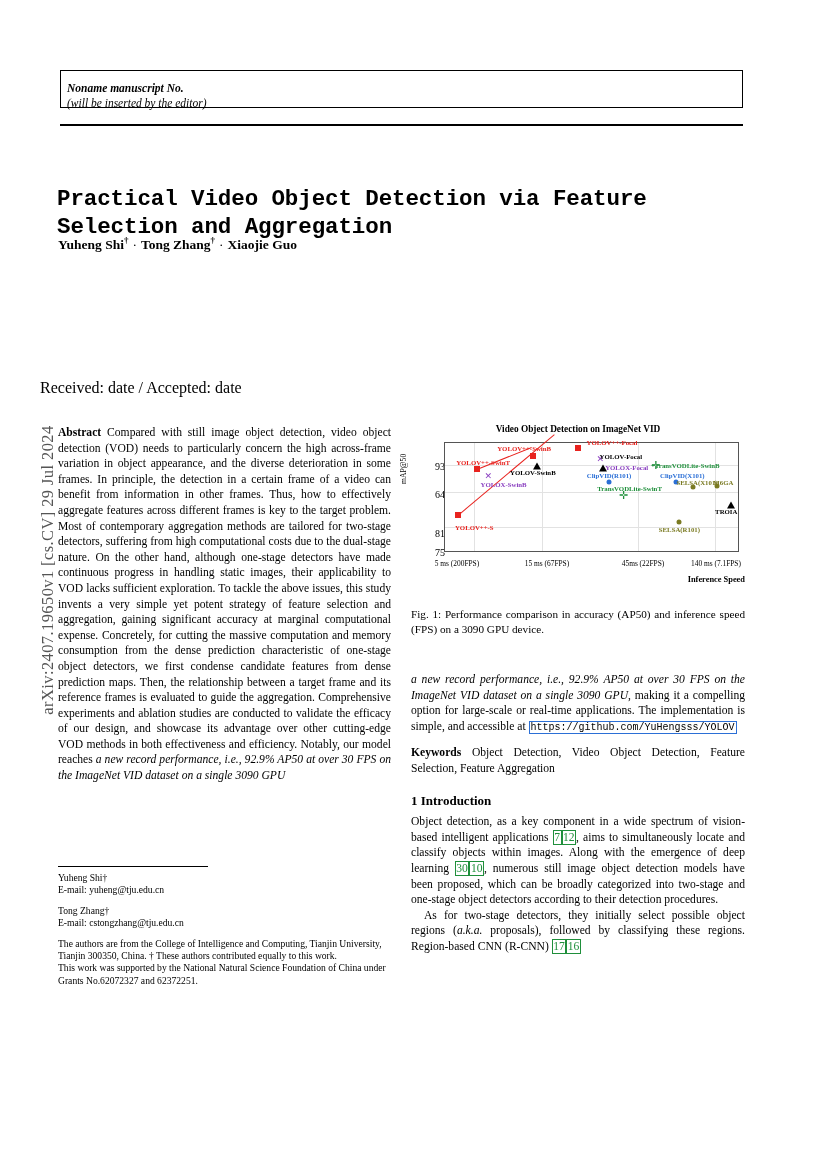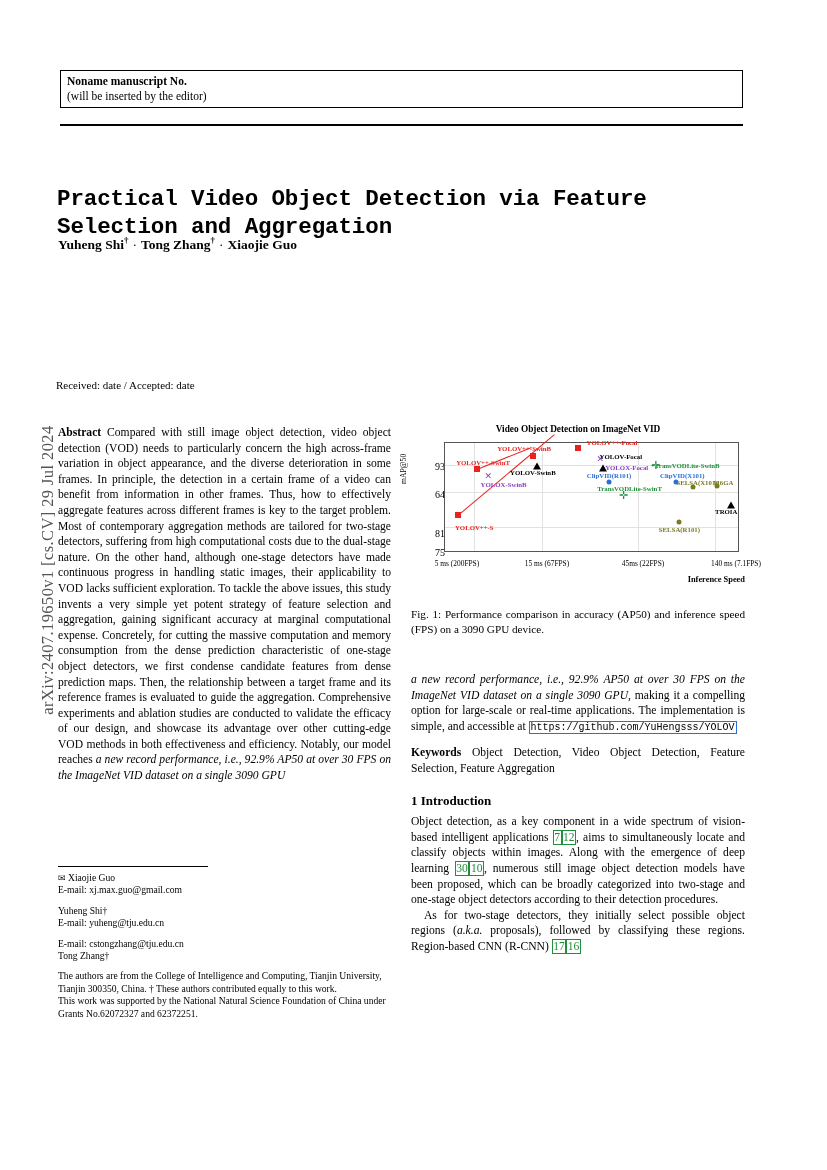--- a/index.html
+++ b/index.html
@@ -38,21 +38,22 @@
 
   
   .noname-box {
     position: absolute;
     left: 60px;
     top: 70px;
     width: 683px;
     height: 38px;
     border: 1px solid #000;
     box-sizing: border-box;
-    padding: 3px 6px;
+    padding: 10px 6px;
+    font-style: italic;
   }
   .noname-line1 {
     font-weight: bold;
     font-size: 11.5px;
     line-height: 15px;
   }
   .noname-line2 {
     font-size: 11.5px;
     line-height: 15px;
   }
@@ -86,23 +87,23 @@
     font-weight: bold;
   }
   .authors .sep {
     font-weight: normal;
     padding: 0 4px;
   }
   .sup { font-size: 9px; vertical-align: super; font-weight: bold;}
 
   .received {
     position: absolute;
-    left: 56px;
+    left: 40px;
     top: 379px;
-    font-size: 11px;
+    font-size: 16px;
   }
 
   
   .col-left {
     position: absolute;
     left: 58px;
     top: 425px;
     width: 333px;
     font-size: 11.6px;
     line-height: 15.6px;
@@ -308,30 +309,26 @@
   <div class="col-left">
     <p class="p">
       <span class="abstract-head">Abstract</span>
       <span>Compared with still image object detection, video object detection (VOD) needs to particularly concern the high across-frame variation in object appearance, and the diverse deterioration in some frames. In principle, the detection in a certain frame of a video can benefit from information in other frames. Thus, how to effectively aggregate features across different frames is key to the target problem. Most of contemporary aggregation methods are tailored for two-stage detectors, suffering from high computational costs due to the dual-stage nature. On the other hand, although one-stage detectors have made continuous progress in handling static images, their applicability to VOD lacks sufficient exploration. To tackle the above issues, this study invents a very simple yet potent strategy of feature selection and aggregation, gaining significant accuracy at marginal computational expense. Concretely, for cutting the massive computation and memory consumption from the dense prediction characteristic of one-stage object detectors, we first condense candidate features from dense prediction maps. Then, the relationship between a target frame and its reference frames is evaluated to guide the aggregation. Comprehensive experiments and ablation studies are conducted to validate the efficacy of our design, and showcase its advantage over other cutting-edge VOD methods in both effectiveness and efficiency. Notably, our model reaches </span><em class="it">a new record performance, i.e., 92.9% AP50 at over 30 FPS on the ImageNet VID dataset on a single 3090 GPU</em>
     </p>
   </div>
 
   <div class="footnote-rule"></div>
   <div class="footnotes">
     <div class="blk">
-      <div><span class="env-icon">✉</span> <span>Xiaojie Guo</span></div>
-      <div>E-mail: xj.max.guo@gmail.com</div>
-    </div>
-    <div class="blk">
       <div>Yuheng Shi†</div>
       <div>E-mail: yuheng@tju.edu.cn</div>
     </div>
     <div class="blk">
+      <div>Tong Zhang†</div>
       <div>E-mail: cstongzhang@tju.edu.cn</div>
-      <div>Tong Zhang†</div>
     </div>
     <div class="tight">The authors are from the College of Intelligence and Computing, Tianjin University, Tianjin 300350, China. † These authors contributed equally to this work.</div>
     <div class="tight">This work was supported by the National Natural Science Foundation of China under Grants No.62072327 and 62372251.</div>
   </div>
 
   <div class="figure">
     <div class="fig-title">Video Object Detection on ImageNet VID</div>
     <div class="plot-wrap">
       <div class="ylabel">mAP@50</div>
       <div class="ytick" style="top:25px;">93</div>
@@ -382,21 +379,21 @@
         <div class="lbl" style="left:86%; top:36%;  color:#7a7a22;">SELSA(X101)</div>
         <div class="lbl" style="left:95%; top:36%;  color:#7a7a22;">M6GA</div>
         <div class="lbl" style="left:63%; top:42%;  color:#1f8f3b;">TransVODLite-SwinT</div>
         <div class="lbl" style="left:96%; top:63%;  color:#000;">TROIA</div>
         <div class="lbl" style="left:80%; top:80%;  color:#7a7a22;">SELSA(R101)</div>
       </div>
 
       <div class="xtick" style="left:46px;  bottom:18px;">5 ms (200FPS)</div>
       <div class="xtick" style="left:136px; bottom:18px;">15 ms (67FPS)</div>
       <div class="xtick" style="left:232px; bottom:18px;">45ms (22FPS)</div>
-      <div class="xtick" style="left:305px; bottom:18px;margin-left:20px;">140 ms (7.1FPS)</div>
+      <div class="xtick" style="left:305px; bottom:18px;">140 ms (7.1FPS)</div>
       <div class="xlabel">Inference Speed</div>
     </div>
     <div class="fig-caption">Fig. 1: Performance comparison in accuracy (AP50) and inference speed (FPS) on a 3090 GPU device.</div>
   </div>
 
   <div class="col-right" style="top:672px;">
     <p class="p">
       <em class="it">a new record performance, i.e., 92.9% AP50 at over 30 FPS on the ImageNet VID dataset on a single 3090 GPU</em><span>, making it a compelling option for large-scale or real-time applications. The implementation is simple, and accessible at </span><a class="mono-link" href="#">https://github.com/YuHengsss/YOLOV</a>
     </p>
     <div class="spacer8"></div>

